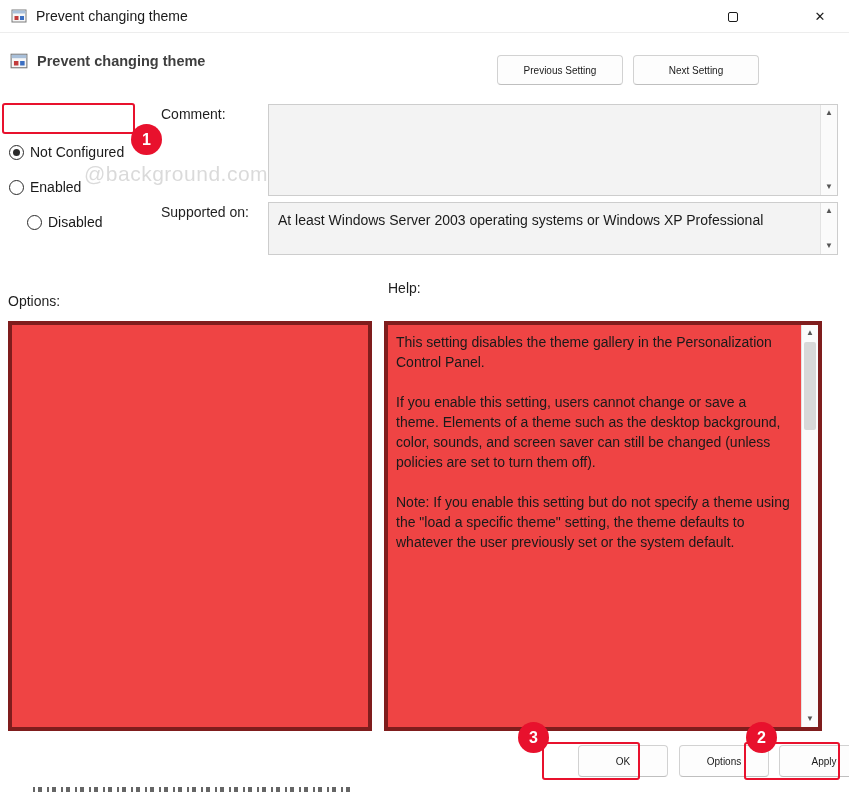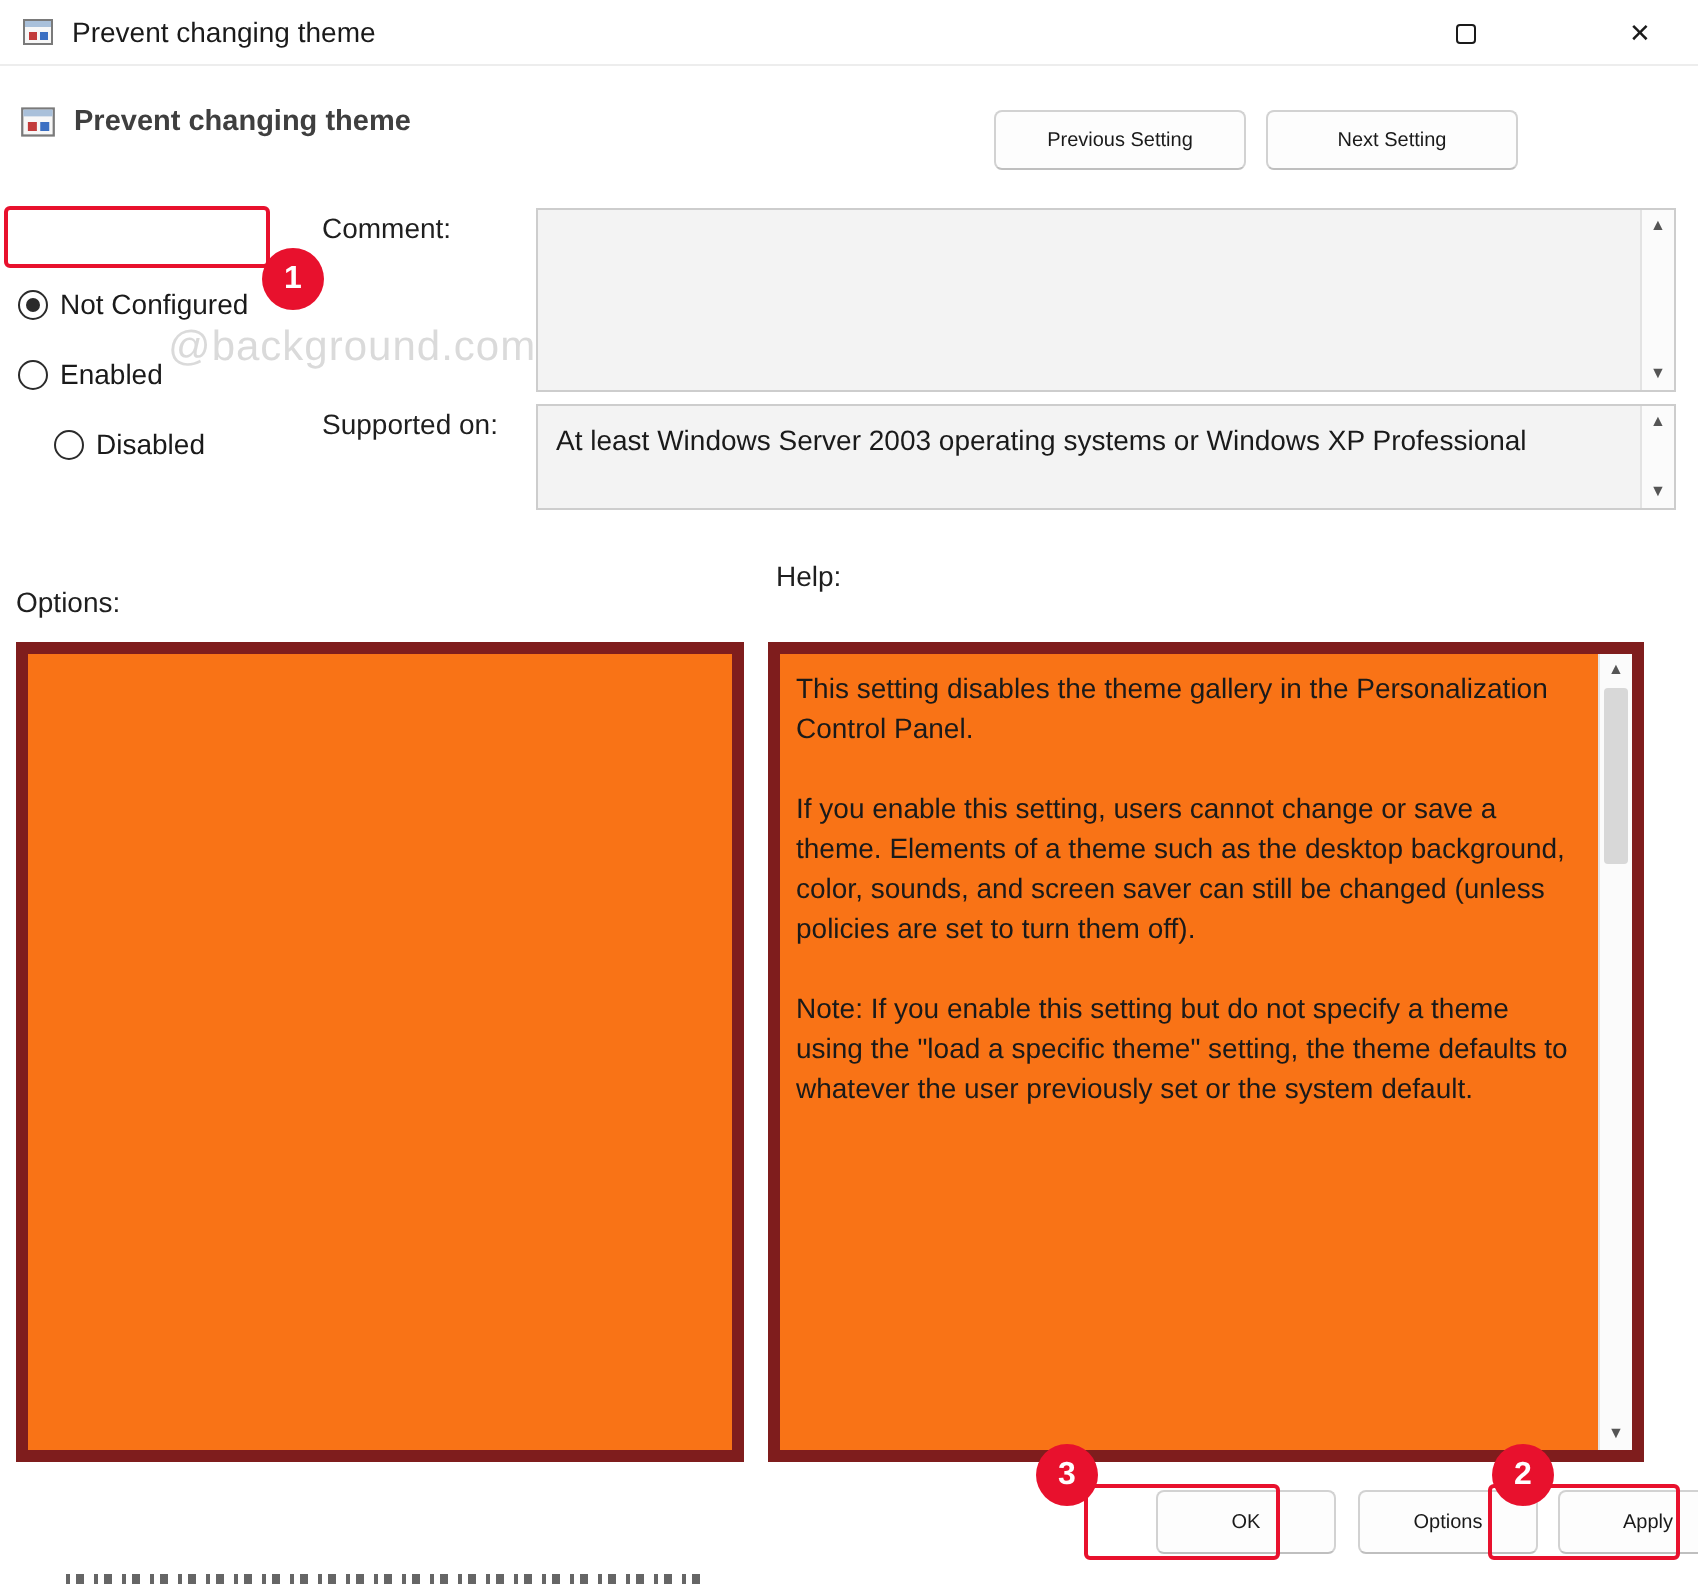--- a/index.html
+++ b/index.html
@@ -75,21 +75,21 @@
   }
   .sarrow {
     position: absolute; left: 0; right: 0; text-align: center;
     font-size: 8px; color: #555; line-height: 14px; cursor: pointer; user-select: none;
   }
   .sarrow.up { top: 1px; }
   .sarrow.down { bottom: 1px; }
   .sthumb { position: absolute; left: 2px; right: 2px; top: 17px; height: 88px; background: #d8d8d8; border-radius: 2px; }
 
   
-  .bigbox { position: absolute; background: #f97316; border: 6px solid #7f1d1d; }
+  .bigbox { position: absolute; background: #ef4444; border: 4px solid #7f1d1d; }
   .help-text { position: absolute; left: 8px; top: 7px; right: 26px; font-size: 14px; line-height: 20px; color: #1a1a1a; }
   .help-text p { margin: 0 0 20px 0; }
 
   
   .btn-ok     { left: 546px; top: 745px; width: 90px; height: 32px; }
   .btn-cancel { left: 647px; top: 745px; width: 90px; height: 32px; }
   .btn-apply  { left: 747px; top: 745px; width: 90px; height: 32px; }
 
   
   .annot-box {

